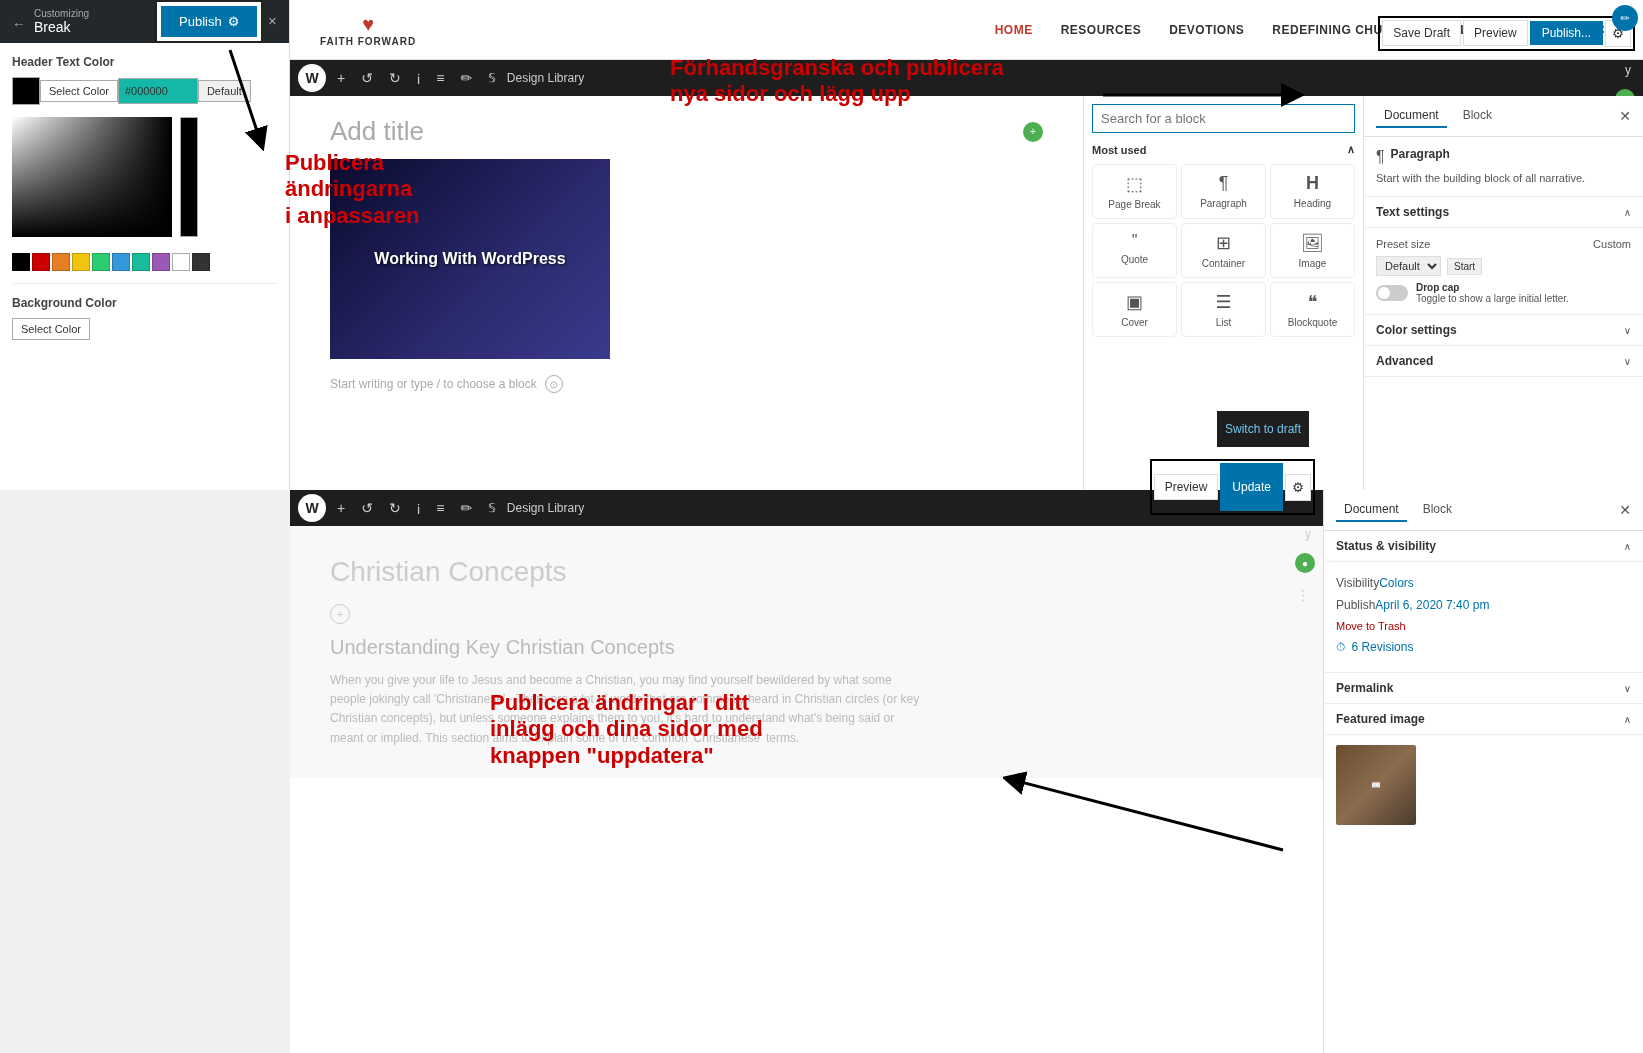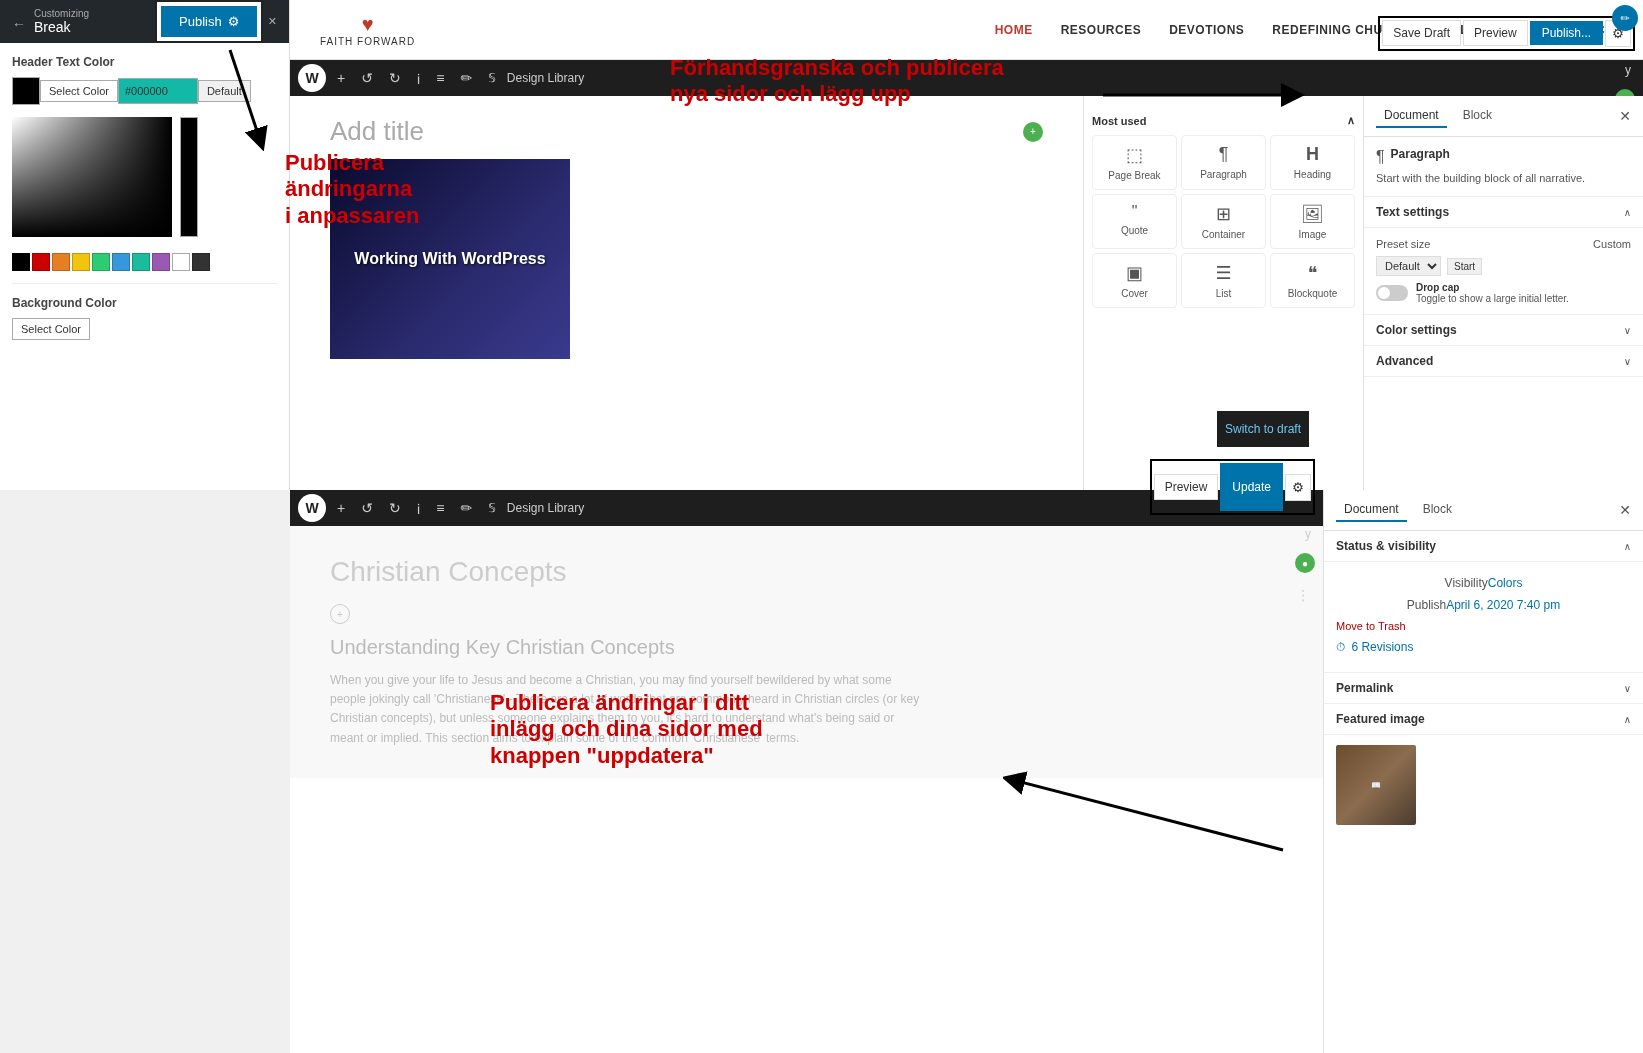--- a/index.html
+++ b/index.html
@@ -251,21 +251,21 @@
       height: calc(490px - 96px);
     }
 
     .editor-main {
       flex: 1;
       padding: 20px 40px;
       overflow-y: auto;
     }
 
     .editor-image-block {
-      width: 240px;
+      width: 280px;
       height: 200px;
       background: linear-gradient(135deg, #0a0a2e 0%, #1a1a4e 30%, #2a2a6e 60%, #3a3a8e 100%);
       display: flex;
       align-items: center;
       justify-content: center;
       margin-bottom: 16px;
       position: relative;
     }
 
     .editor-image-text {
@@ -572,21 +572,21 @@
       gap: 8px;
     }
 
     .status-section {
       padding: 10px 12px;
       border-bottom: 1px solid #eee;
     }
 
     .status-row {
       display: flex;
-      justify-content: center;
+      justify-content: flex-start;
       align-items: center;
       padding: 4px 0;
     }
 
     .status-label {
       color: #555;
       font-size: 12px;
     }
 
     .status-value {
@@ -747,21 +747,21 @@
 
   <div style="position:absolute; top:150px; left:285px; z-index:50;">
     <div class="annotation-text-red">Publicera<br>ändringarna<br>i anpassaren</div>
   </div>
 
   <div class="wp-editor-top">
 
     <div class="nav-bar">
       <div class="nav-logo">
         <div style="color:#c0392b; font-size:20px;">♥</div>
-        <div style="font-size:10px; font-weight:400; color:#333; letter-spacing:1px;">FAITH FORWARD</div>
+        <div style="font-size:10px; font-weight:700; color:#333; letter-spacing:1px;">FAITH FORWARD</div>
       </div>
       <ul class="nav-items">
         <li style="color:#c0392b;">Home</li>
         <li>Resources</li>
         <li>Devotions</li>
         <li>Redefining Church</li>
         <li>Bible Study</li>
         <li>Contact</li>
       </ul>
     </div>
@@ -807,23 +807,28 @@
 
     <div class="editor-content">
       <div class="editor-main">
         <div style="display:flex; align-items:center; gap:10px; margin-bottom:12px;">
           <div style="color:#aaa; font-size:26px; flex:1;">Add title</div>
           <div class="green-dot">+</div>
         </div>
         <div class="editor-image-block">
           <div class="editor-image-text">Working With WordPress</div>
         </div>
+        <div style="display:flex; align-items:center; gap:8px; margin-top:8px;">
+          <span style="color:#aaa; font-size:12px;">Start writing or type / to choose a block</span>
+          <div style="width:18px;height:18px;border:1px solid #aaa;border-radius:50%;display:flex;align-items:center;justify-content:center;font-size:10px;color:#aaa;">⊙</div>
+        </div>
       </div>
 
       <div class="block-inserter">
+        <input class="block-search" placeholder="Search for a block" style="">
         <div class="block-section-title">
           <span>Most used</span>
           <span>∧</span>
         </div>
         <div class="block-grid">
           <div class="block-item">
             <span class="block-icon">⬚</span>
             <span class="block-label">Page Break</span>
           </div>
           <div class="block-item">

